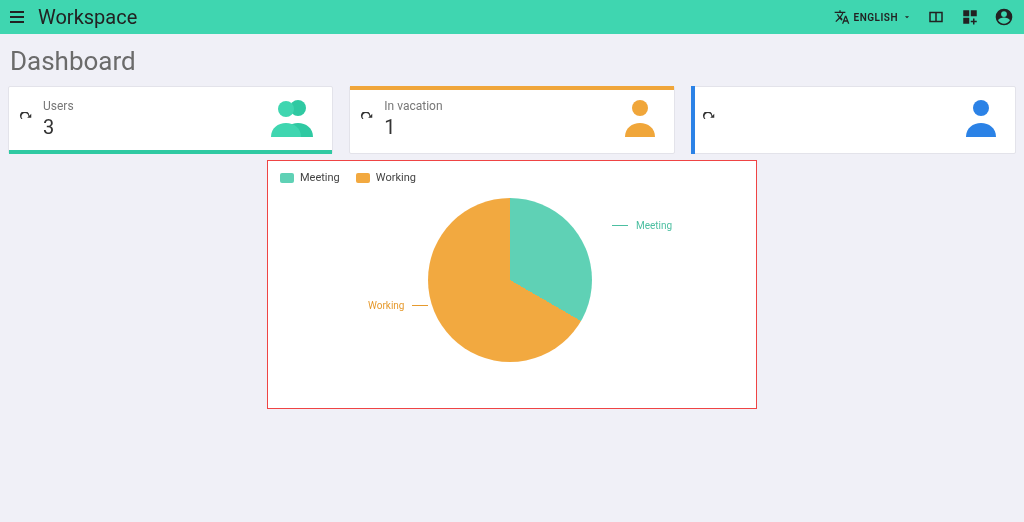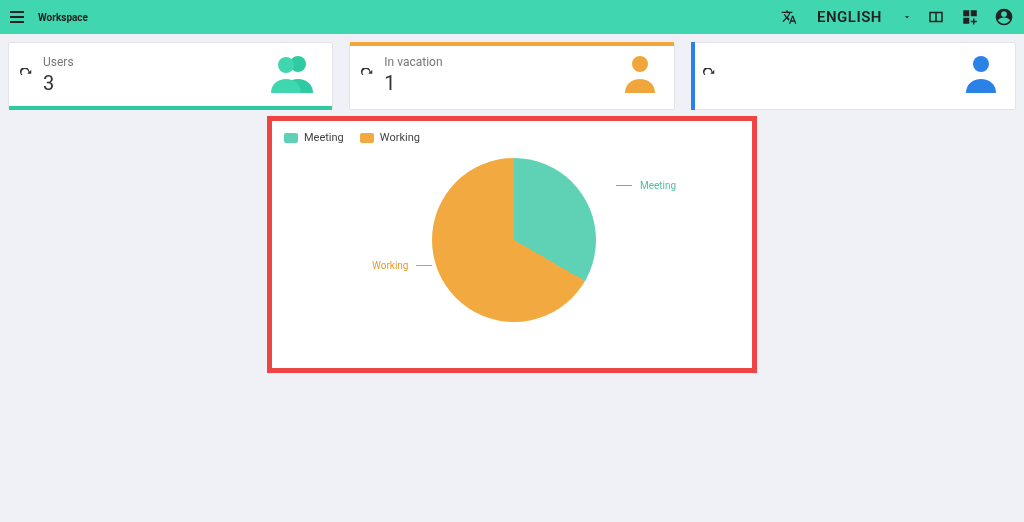--- a/index.html
+++ b/index.html
@@ -23,26 +23,26 @@
   }
   .appbar .hamburger {
     width: 18px; height: 18px;
     display: flex; flex-direction: column; justify-content: center;
     gap: 3px;
     cursor: pointer;
   }
   .appbar .hamburger span {
     display: block; height: 2px; width: 14px; background: #222;
   }
-  .appbar .title { margin-left: 10px; font-size: 10px; font-weight: 700; }
+  .appbar .title { margin-left: 10px; font-size: 20px; font-weight: 400; }
   .appbar .spacer { flex: 1; }
   .appbar .right { display: flex; align-items: center; gap: 14px; }
   .lang {
-    display: flex; align-items: center; gap: 20px;
-    font-size: 15px; letter-spacing: .5px; font-weight: 600;
+    display: flex; align-items: center; gap: 4px;
+    font-size: 10px; letter-spacing: .5px; font-weight: 600;
     cursor: pointer;
   }
   .icon-btn { width: 20px; height: 20px; cursor: pointer; display:flex;align-items:center;justify-content:center; }
   .icon-btn svg, .lang svg { display:block; }
   
   .page { padding: 8px 8px 16px; }
   .page-title {
     font-size: 26px;
     font-weight: 400;
     color: #6b6b6b;
@@ -75,21 +75,21 @@
   .card .big-icon { margin-left: auto; }
   .accent-bar { position:absolute; left:0; right:0; height:4px; }
   .card-users .accent-bar { bottom:-1px; background:#2fc9a2; }
   .card-meeting .accent-bar { top:-1px; background:#f0a63a; }
   .card-vacation .accent-bar { top:-1px; left:-1px; right:auto; bottom:-1px; width:4px; height:auto; background:#2b82e6; }
   
   .chart-panel {
     width: 490px;
     margin: 6px auto 0;
     background: #fff;
-    border: 5px solid #ef4444;
+    border: 1px solid #ef4444;
     padding: 10px 12px 18px;
   }
   .legend { display:flex; gap:16px; font-size:11px; color:#444; }
   .legend .item { display:flex; align-items:center; gap:6px; }
   .swatch { width:14px; height:10px; border-radius:2px; display:inline-block; }
   .sw-meeting { background:#5fd1b5; }
   .sw-working { background:#f2a940; }
   .pie-wrap { position:relative; width:460px; height:200px; margin-top:6px; }
   .pie {
     width:164px; height:164px; border-radius:50%;
@@ -135,20 +135,21 @@
     </div>
     <div class="icon-btn">
       <svg width="20" height="20" viewBox="0 0 24 24" fill="#222">
           <path d="M12 2a10 10 0 100 20 10 10 0 000-20zm0 3a3.5 3.5 0 110 7 3.5 3.5 0 010-7zm0 15c-2.9 0-5.46-1.48-7-3.72.03-2.32 4.67-3.6 7-3.6s6.97 1.28 7 3.6A8.48 8.48 0 0112 20z"></path>
         </svg>
     </div>
   </div>
 </div>
 
 <div class="page">
+  <div class="page-title">Dashboard</div>
 
   <div class="cards">
 
     <div class="card card-users">
       <div class="accent-bar"></div>
       <div class="refresh">
         <svg width="14" height="14" viewBox="0 0 24 24" fill="#333">
             <path d="M17.65 6.35A8 8 0 104 12h2a6 6 0 1110.24-4.24L14 10h7V3l-3.35 3.35z"></path>
           </svg>
       </div>

